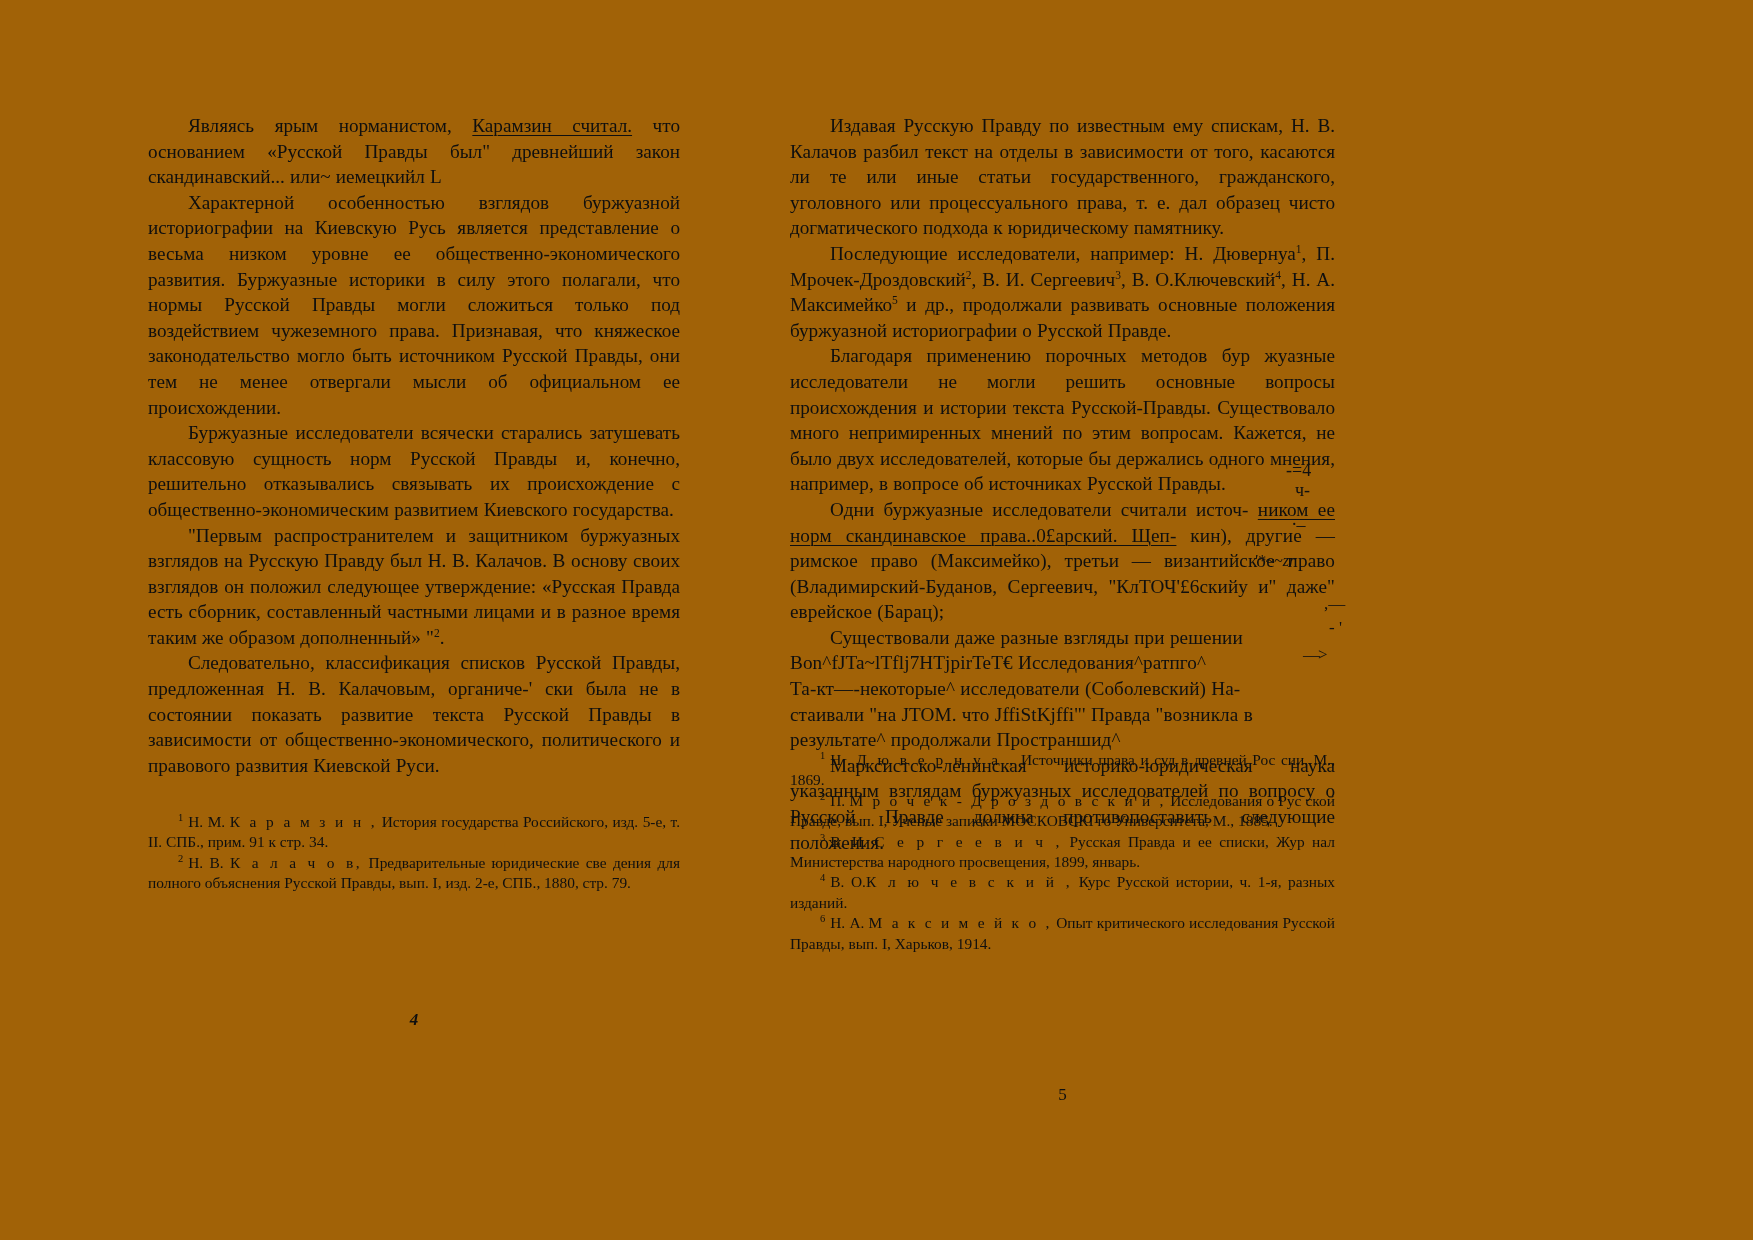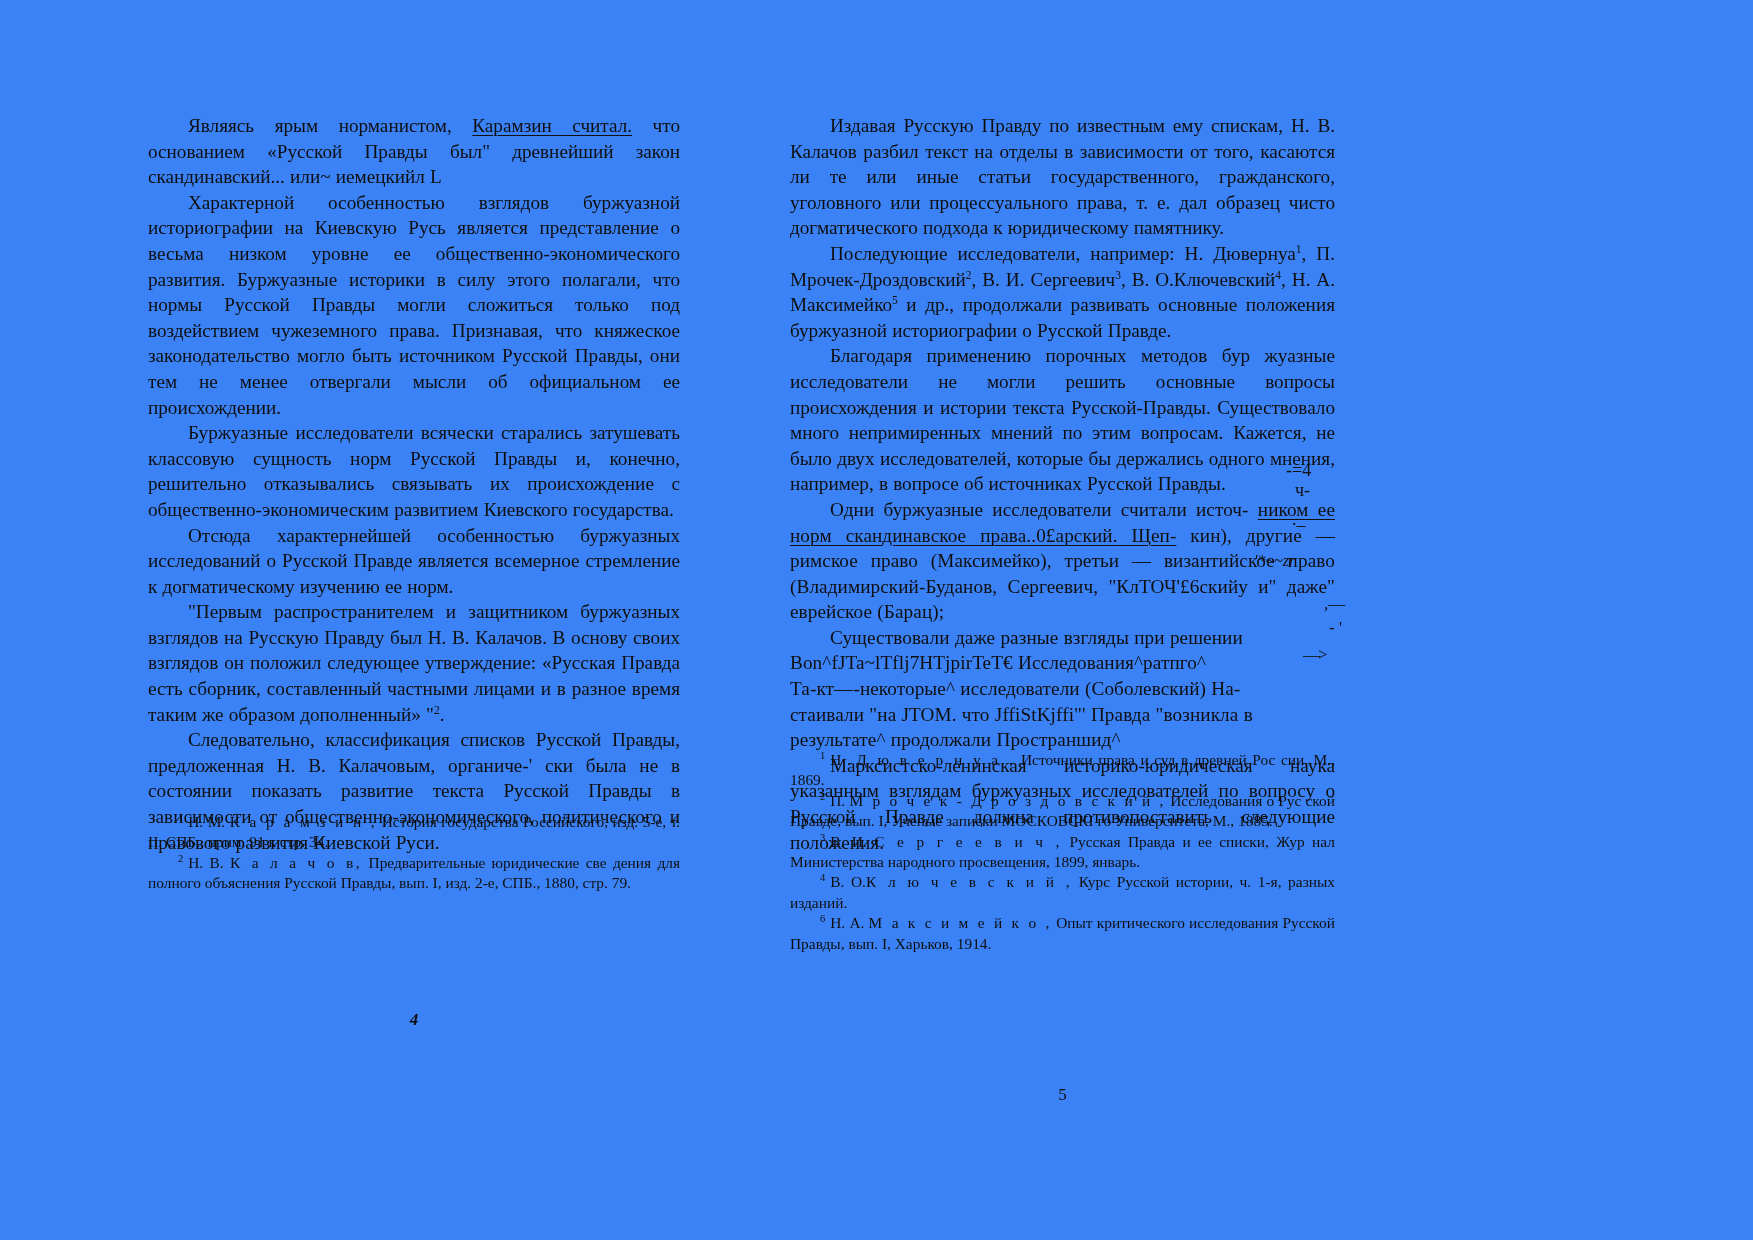--- a/index.html
+++ b/index.html
@@ -12,21 +12,21 @@
     width: 1753px;
     height: 1240px;
     position: relative;
     font-family: "Liberation Serif", "DejaVu Serif", serif;
     color: #0f0f0f;
     overflow: hidden;
   }
   .page-spread {
     position: absolute;
     inset: 0;
-    background: #3b82f6;
+    background: #a16207;
     text-decoration: underline;
   }
   .column {
     position: absolute;
     top: 0;
     height: 1240px;
   }
   .column-left  { left: 148px; width: 532px; }
   .column-right { left: 790px; width: 545px; }
 
@@ -119,21 +119,20 @@
   <div class="column column-left">
 
     <div class="body-block col-left-body">
 
       <p class="para"><span>Являясь ярым норманистом, </span><span class="underlined">Карамзин считал.</span><span> что основанием «Русской Правды был" древнейший закон скандинавский... или~ иемецкийл L</span></p>
 
       <p class="para">Характерной особенностью взглядов буржуазной историографии на Киевскую Русь является представление о весьма низком уровне ее общественно-экономического развития. Буржуазные историки в силу этого полагали, что нормы Русской Правды могли сложиться только под воздействием чужеземного права. Признавая, что княжеское законодательство могло быть источником Русской Правды, они тем не менее отвергали мысли об официальном  ее происхождении.</p>
 
       <p class="para">Буржуазные исследователи всячески старались затушевать классовую сущность норм Русской Правды и, конечно, решительно отказывались связывать их происхождение с общественно-экономическим развитием Киевского государства.</p>
 
-      <p class="para">Отсюда характернейшей особенностью буржуазных исследований о Русской Правде является всемерное стремление к догматическому изучению ее норм.</p>
 
       <p class="para"><span>"Первым распространителем и защитником буржуазных взглядов на Русскую Правду был Н. В. Калачов. В основу своих взглядов он положил следующее утверждение: «Русская Правда есть сборник, составленный частными лицами и в разное время таким же образом дополненный» "</span><sup class="refnum">2</sup><span>.</span></p>
 
 
       <p class="para">Следовательно, классификация списков Русской Правды, предложенная Н. В. Калачовым, органиче-' ски была не в состоянии показать развитие текста Русской Правды в зависимости от общественно-экономического, политического и правового развития Киевской Руси.</p>
 
     </div>
 
     <div class="footnotes col-left-notes">
       <p class="fn"><sup>1</sup><span>Н. М. </span><span class="spaced">К а р а м з и н ,</span><span> История государства Российского, изд. 5-е, т.  II. СПБ., прим. 91 к   стр. 34.</span></p>

